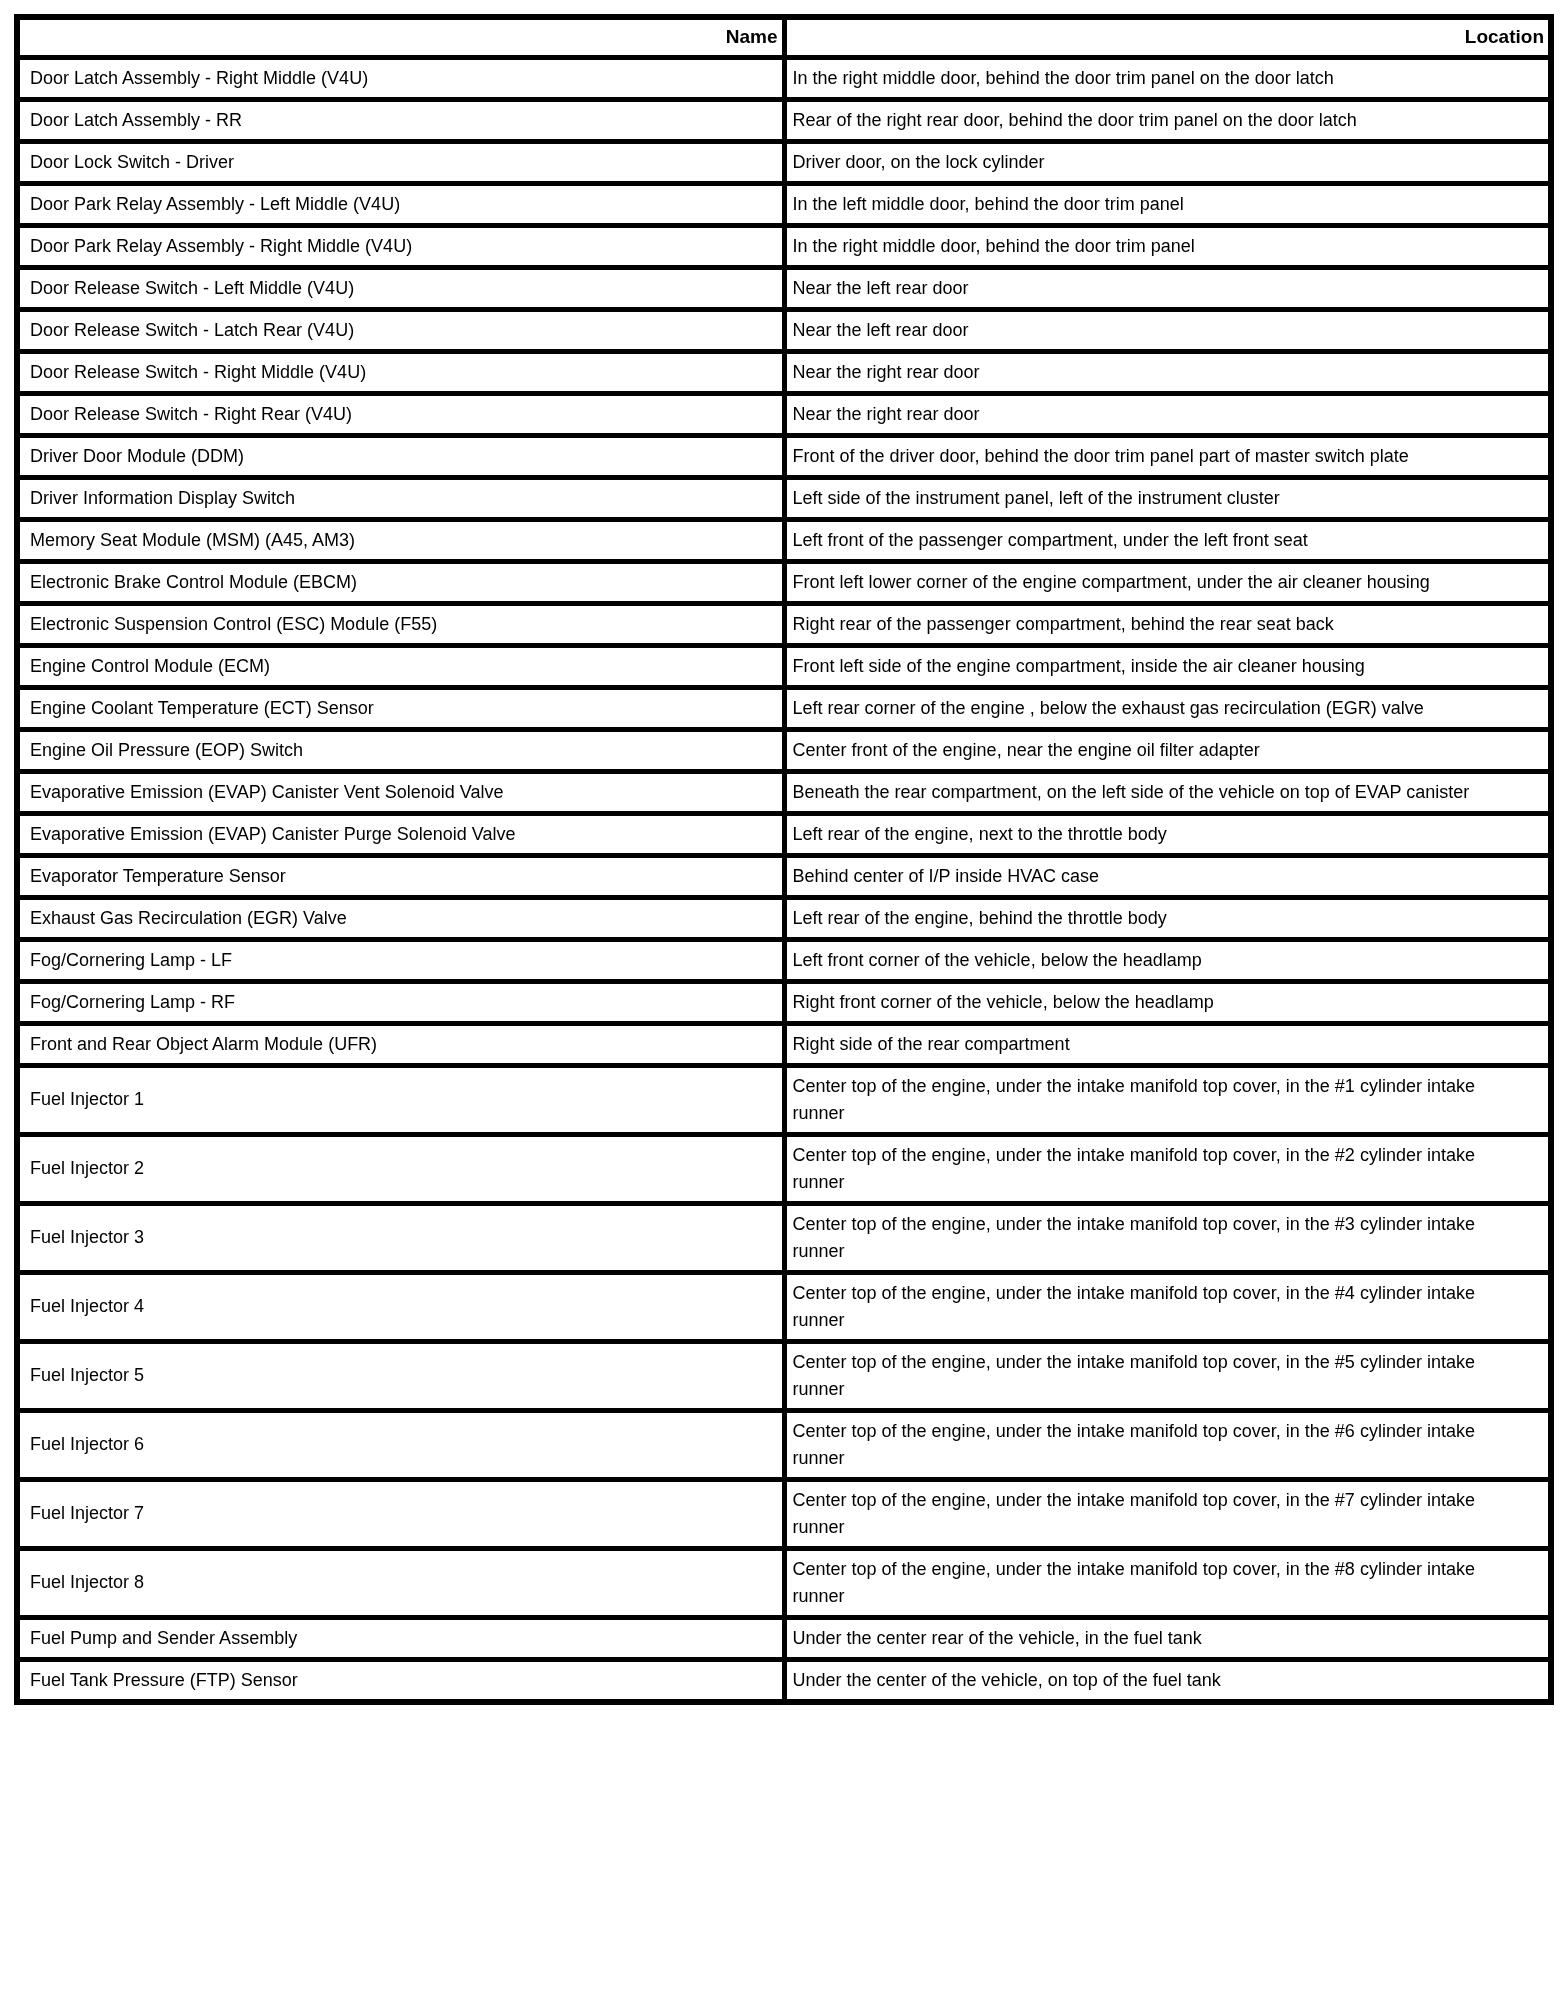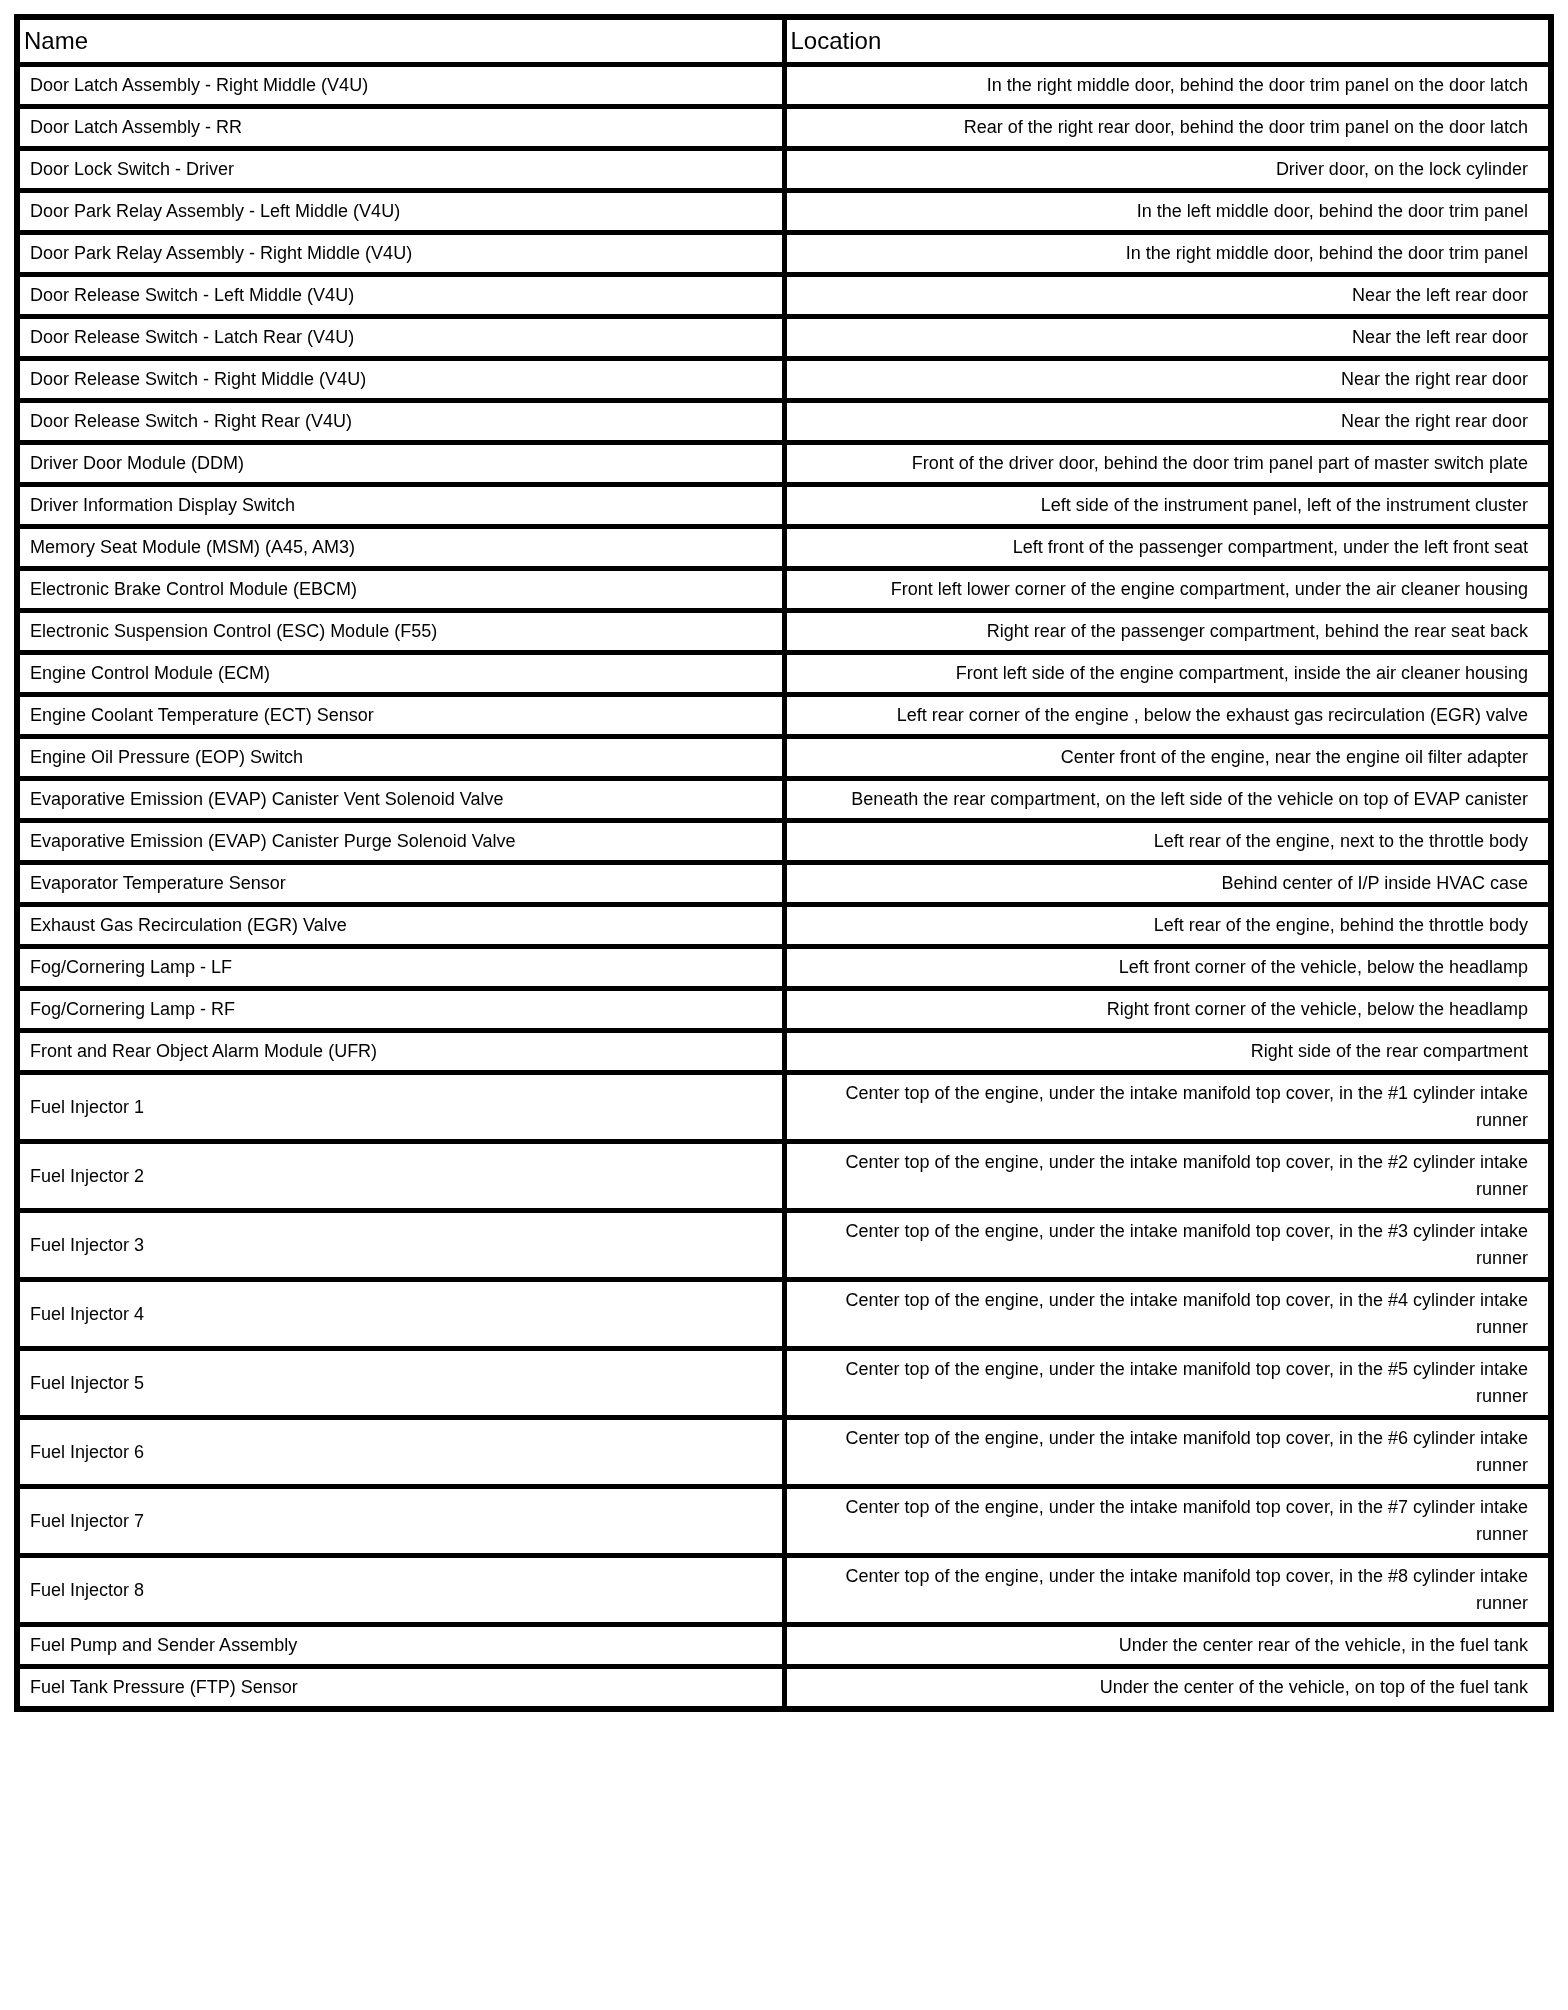--- a/index.html
+++ b/index.html
@@ -26,31 +26,31 @@
   .loc-table col.c-loc  { width: 50%; }
   .loc-table th,
   .loc-table td {
     border: 5px solid #000000;
     font-size: 18px;
     line-height: 1.5;
     vertical-align: middle;
     overflow: hidden;
   }
   .loc-table th {
-    font-size: 24px;
-    font-weight: normal;
-    text-align: left;
+    font-size: 19px;
+    font-weight: bold;
+    text-align: right;
     padding: 3px 4px;
   }
   .loc-table td.name-cell {
     text-align: left;
     padding: 5px 10px;
   }
   .loc-table td.location-cell {
-    text-align: right;
+    text-align: left;
     padding: 5px 20px 5px 6px;
   }
 </style>
 </head>
 <body>
 
 <div class="page">
   <table class="loc-table">
     <colgroup>
       <col class="c-name">

